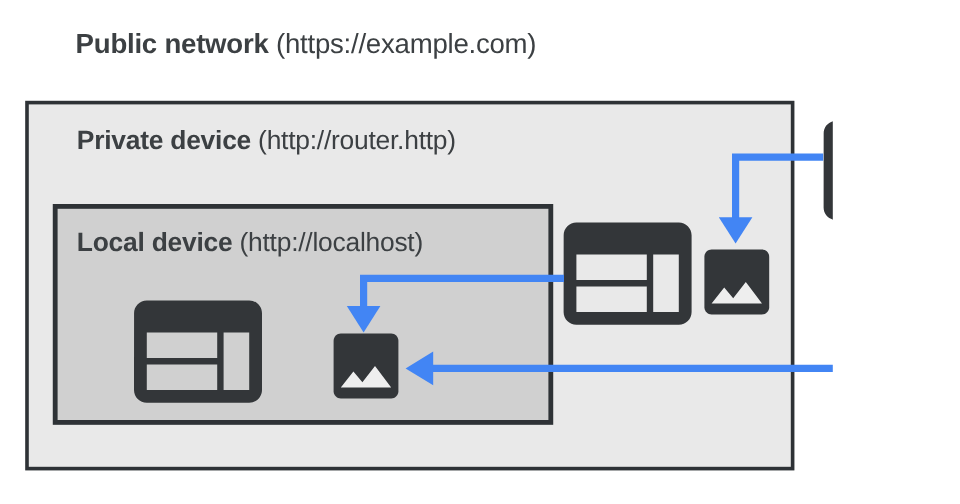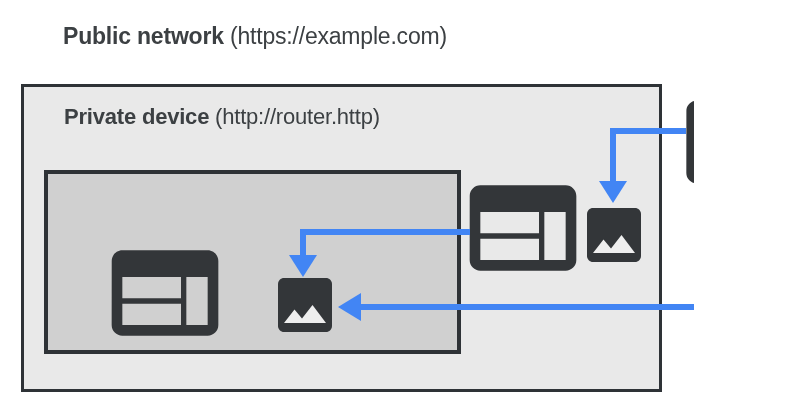--- a/index.html
+++ b/index.html
@@ -84,20 +84,21 @@
 <div class="canvas">
 
   <div class="title"><b>Public network</b><span> (https://example.com)</span></div>
 
   <div class="net-box box-private"></div>
 
   <div class="net-box box-local"></div>
 
   <div class="box-label label-private"><b>Private device</b><span> (http://router.http)</span></div>
 
+  <div class="box-label label-local"><b>Local device</b><span> (http://localhost)</span></div>
 
   <span class="icon ic-local-browser">
     <svg width="128" height="128" viewBox="0 0 24 24">
       <path fill="currentColor" d="M20 4H4c-1.1 0-1.99.9-1.99 2L2 18c0 1.1.9 2 2 2h16c1.1 0 2-.9 2-2V6c0-1.1-.9-2-2-2zm-5 14H4v-4h11v4zm0-5H4V9h11v4zm5 5h-4V9h4v9z"></path>
     </svg>
   </span>
 
   <span class="icon ic-local-image">
     <svg width="72" height="72" viewBox="0 0 24 24">
       <path fill="currentColor" d="M21 19V5c0-1.1-.9-2-2-2H5c-1.1 0-2 .9-2 2v14c0 1.1.9 2 2 2h14c1.1 0 2-.9 2-2z"></path>

